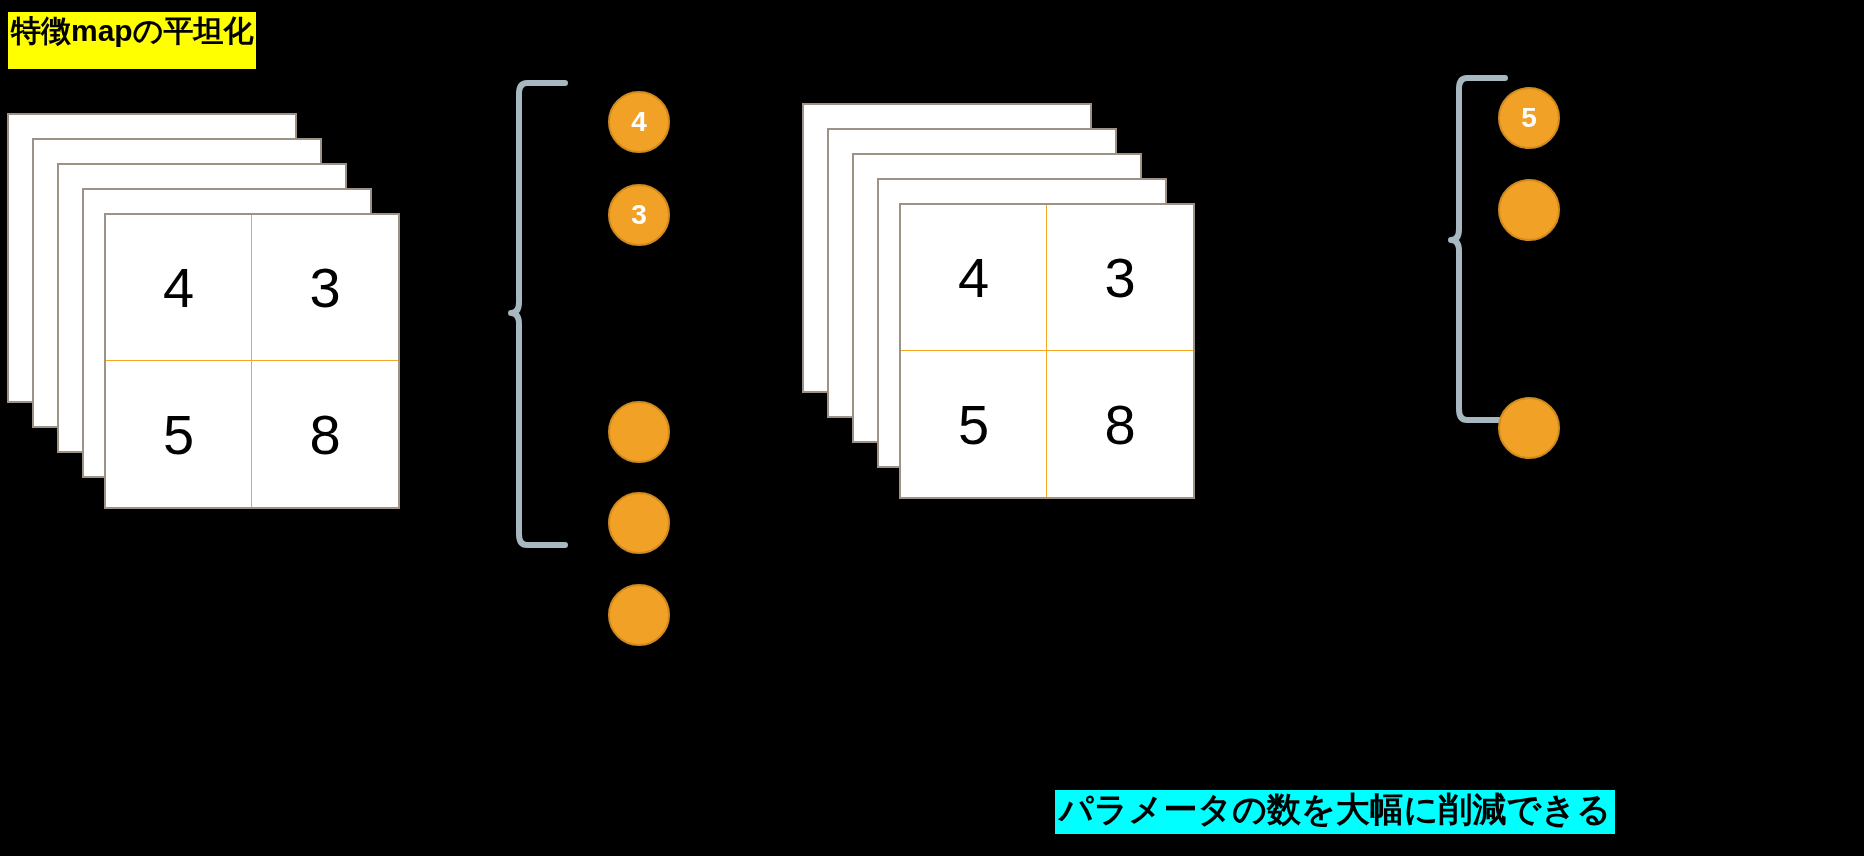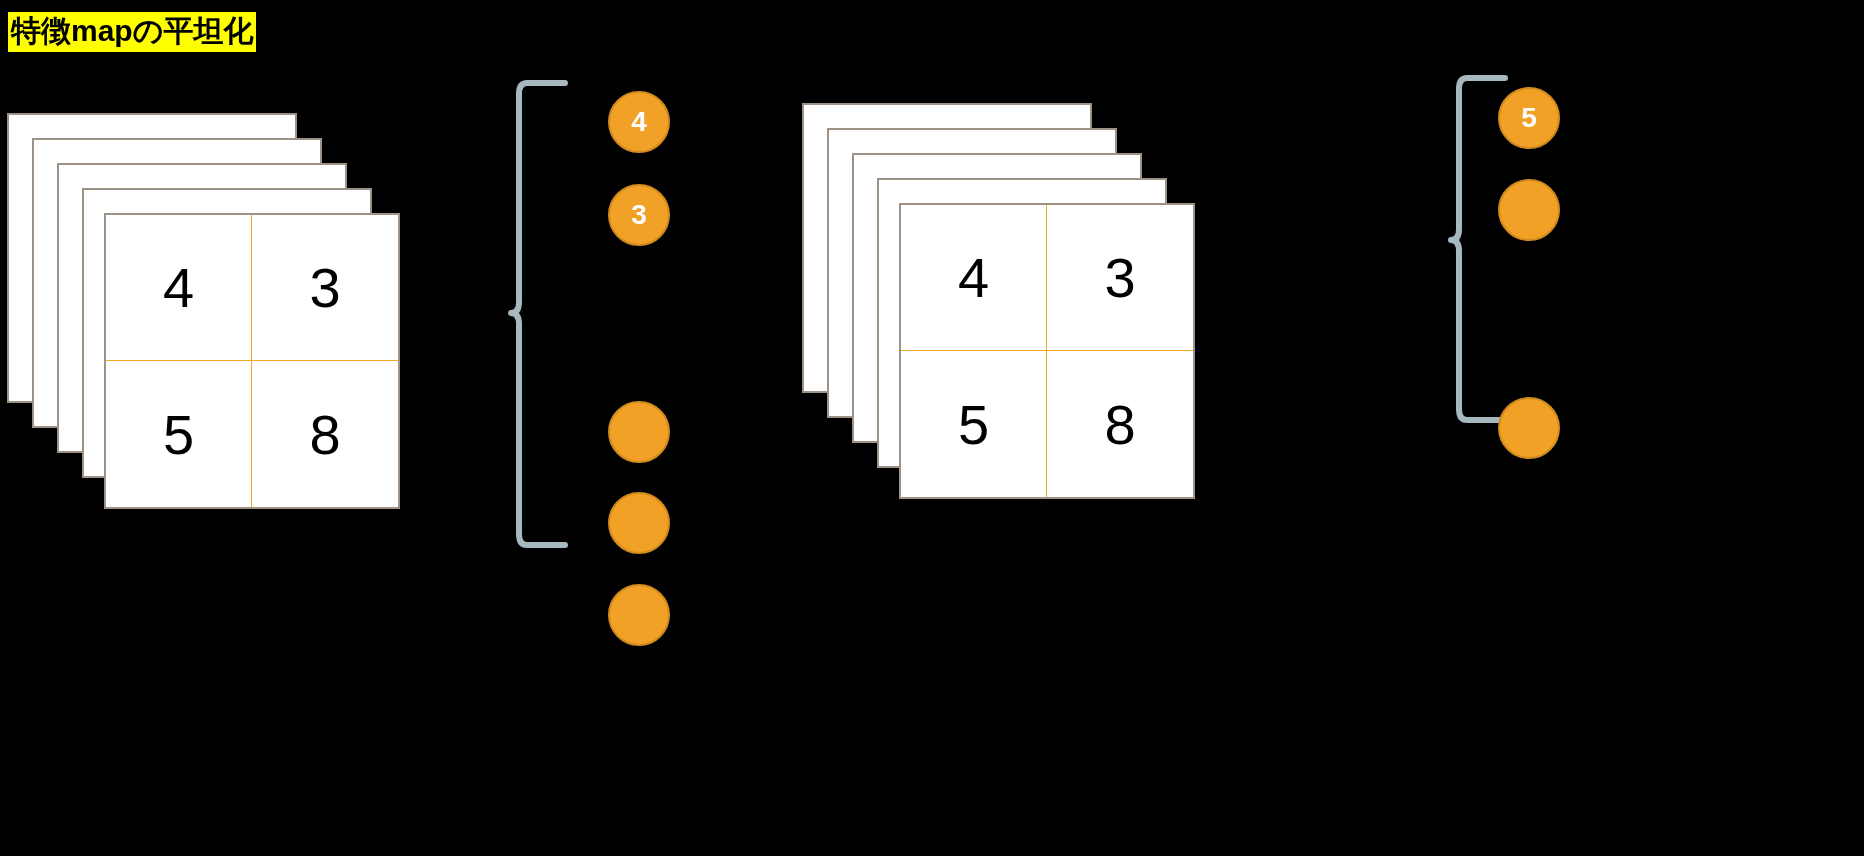--- a/index.html
+++ b/index.html
@@ -16,21 +16,21 @@
     font-family: "Liberation Sans", "DejaVu Sans", sans-serif;
   }
 
   
   .hl-label {
     position: absolute;
     font-weight: bold;
     color: #000000;
     white-space: nowrap;
     line-height: 1.0;
-    padding: 4px 3px 6px 3px;
+    padding: 4px 3px 23px 3px;
   }
   .hl-yellow { background: #FFFF00; }
   .hl-cyan   { background: #00FFFF; }
 
   #title-left {
     left: 8px;
     top: 12px;
     font-size: 30px;
   }
   #title-right {
@@ -170,14 +170,15 @@
   </div>
 
   <svg class="brace-svg" id="brace-right" viewBox="0 0 70 370">
     <path d="M 60 13 L 22 13 Q 14 13 14 24 L 14 164 Q 14 175 6 175 Q 14 175 14 186 L 14 344 Q 14 355 22 355 L 60 355" fill="none" stroke="#A7B8C0" stroke-width="6" stroke-linecap="round" stroke-linejoin="round"></path>
   </svg>
 
   <div class="neuron" style="left:1498px; top:87px;">5</div>
   <div class="neuron" style="left:1498px; top:179px;"></div>
   <div class="neuron" style="left:1498px; top:397px;"></div>
 
+  <div class="hl-label hl-cyan" id="caption-bottom">パラメータの数を大幅に削減できる</div>
 
 </div>
 
 </body></html>

